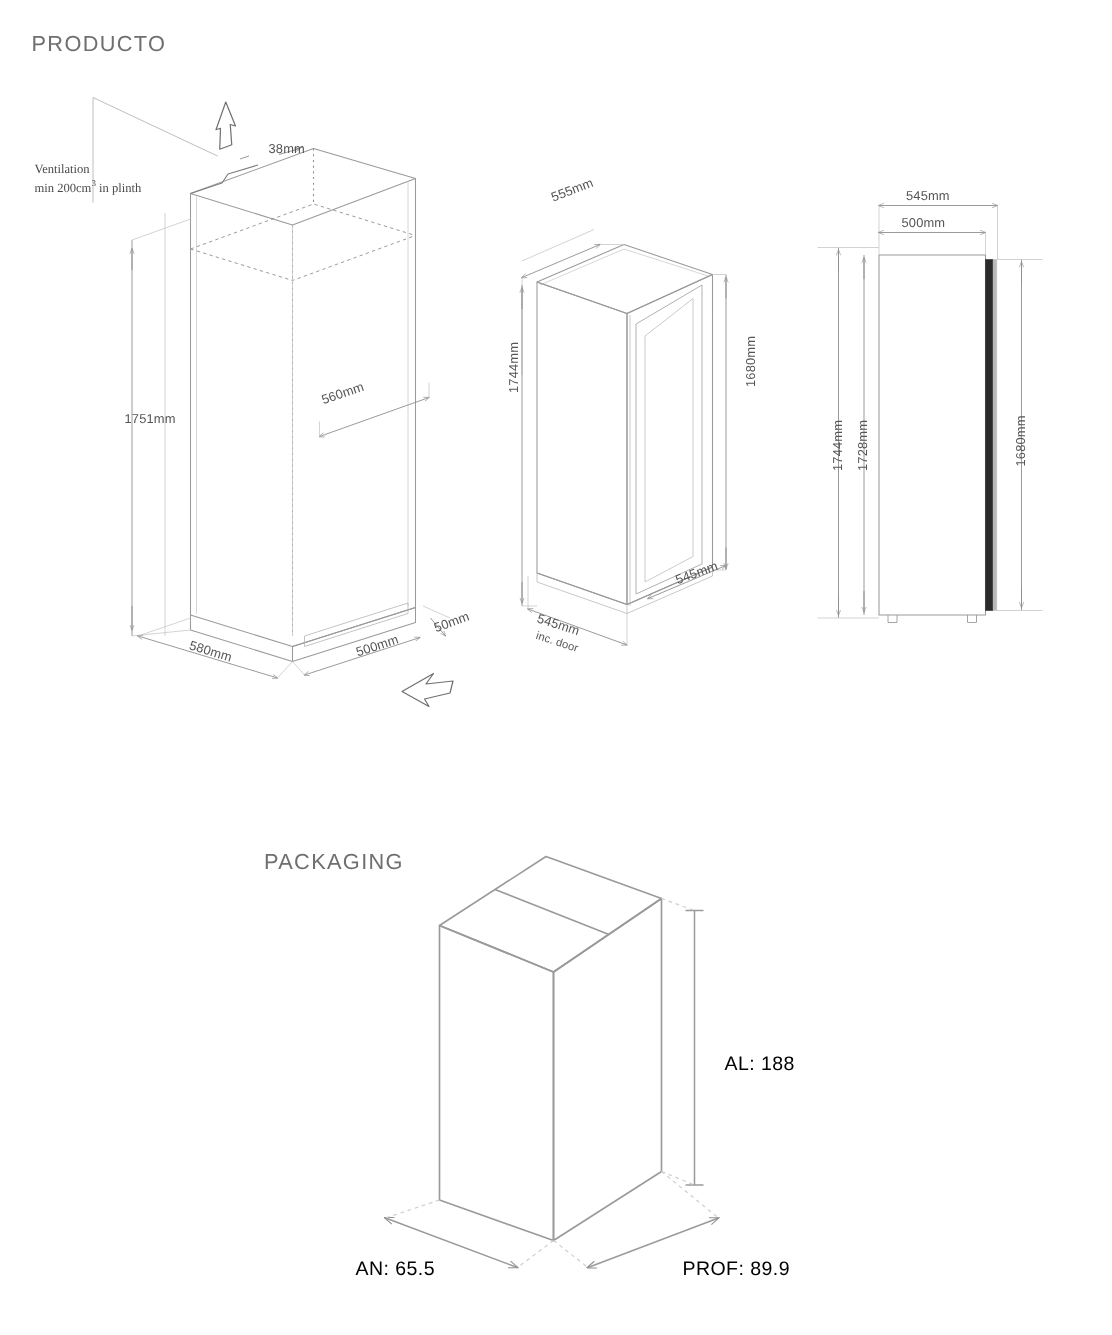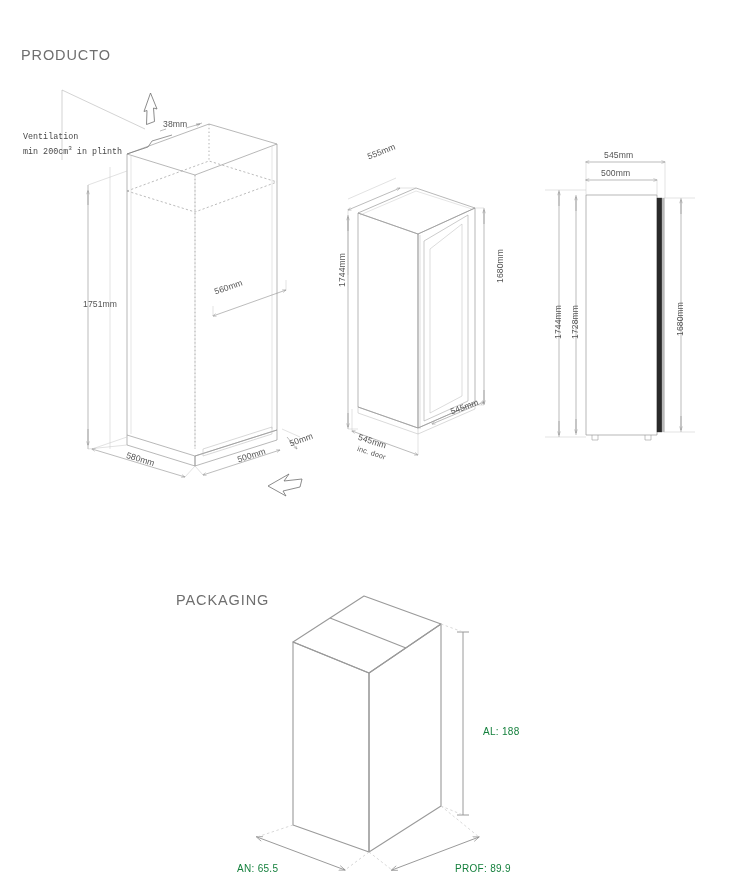--- a/index.html
+++ b/index.html
@@ -14,21 +14,20 @@
     overflow: hidden;
     font-family: "Liberation Sans", sans-serif;
     color: #6d6d6d;
     -webkit-font-smoothing: antialiased;
   }
   .page {
     position: absolute;
     inset: 0;
     width: 741px;
     height: 694px;
-    margin-top: 25px;
   }
   .section-title {
     position: absolute;
     font-family: "Liberation Sans", sans-serif;
     font-size: 14.5px;
     letter-spacing: 0.9px;
     color: #6f6f6f;
     white-space: nowrap;
   }
   #producto-title { left: 21px; top: 22px; }
@@ -46,31 +45,31 @@
   .dim-label {
     position: absolute;
     font-family: "Liberation Sans", sans-serif;
     font-size: 8.6px;
     color: #555555;
     white-space: nowrap;
     letter-spacing: 0.1px;
   }
   .note-label {
     position: absolute;
-    font-family: Liberation Mono, monospace;
+    font-family: Liberation Serif, serif;
     font-size: 8.4px;
     line-height: 11px;
     color: #4a4a4a;
     white-space: nowrap;
   }
   .pack-label {
     position: absolute;
     font-family: "Liberation Sans", sans-serif;
-    font-size: 10px;
-    color: #15803d;
+    font-size: 13px;
+    color: #000000;
     white-space: nowrap;
     letter-spacing: 0.3px;
   }
   sup.unit { font-size: 6px; vertical-align: super; }
 </style>
 </head>
 <body>
 
 <div class="page">
 
@@ -255,21 +254,21 @@
         <path d="M441,781 L479,812" stroke="#cfcfcf" stroke-width="0.8" stroke-dasharray="2.5 2.5"></path>
       </g>
     </g>
   </svg>
 
   <div class="note-label" style="left:23px; top:107px;">
     <div>Ventilation</div>
     <div><span>min 200cm</span><sup class="unit">3</sup><span> in plinth</span></div>
   </div>
 
-  <div class="dim-label" style="left:163px; top:94px;">38mm</div>
+  <div class="dim-label" style="left:179px; top:94px;">38mm</div>
 
   <div class="dim-label" style="left:83px; top:274px;text-align:center;">1751mm</div>
 
   <div class="dim-label" style="left:213px; top:262px; transform:rotate(-19deg); transform-origin:left top;">560mm</div>
 
   <div class="dim-label" style="left:128px; top:425px; transform:rotate(17deg); transform-origin:left top;">580mm</div>
 
   <div class="dim-label" style="left:236px; top:430px; transform:rotate(-18deg); transform-origin:left top;">500mm</div>
 
   <div class="dim-label" style="left:288px; top:414px; transform:rotate(-20deg); transform-origin:left top;">50mm</div>

